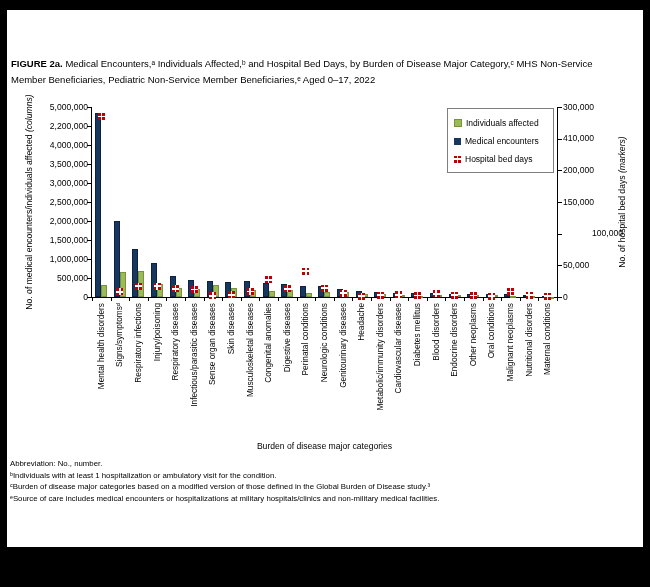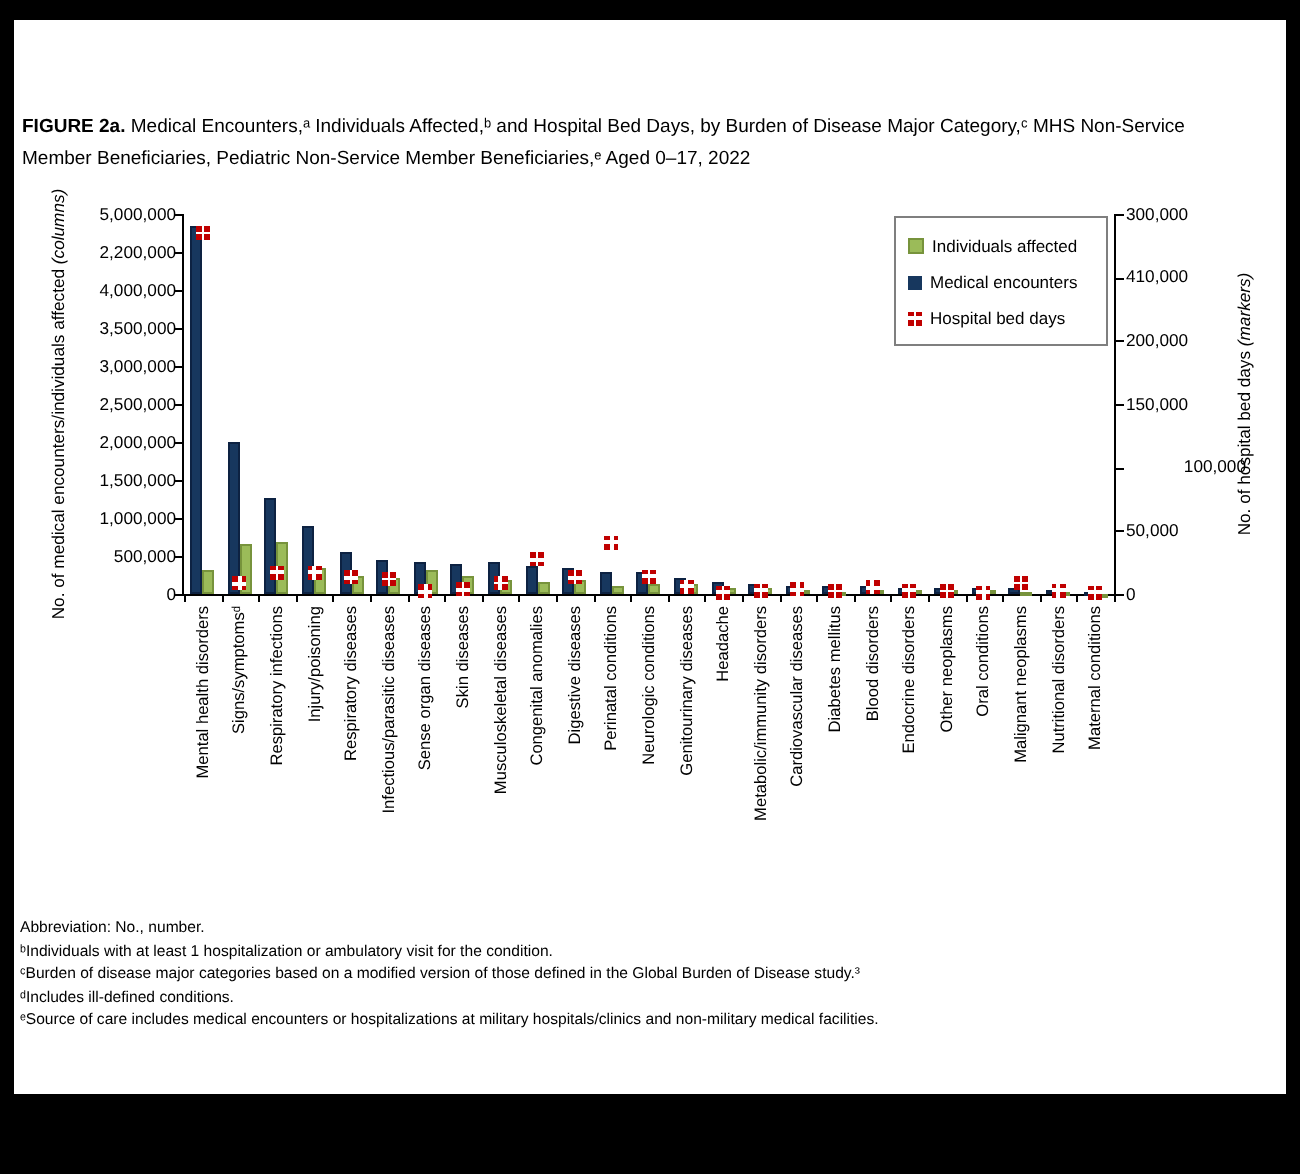--- a/index.html
+++ b/index.html
@@ -251,21 +251,21 @@
     <div class="lrow">
       <span class="sw sw-navy"></span>
       <span class="ltext">Medical encounters</span>
     </div>
     <div class="lrow">
       <span class="sw marker" style="position:relative;"></span>
       <span class="ltext">Hospital bed days</span>
     </div>
   </div>
 
+  <div id="xtitle">Burden of disease major categories</div>
 
   <div id="footnotes">
       <div class="fnline">Abbreviation: No., number.</div>
       <div class="fnline">ᵇIndividuals with at least 1 hospitalization or ambulatory visit for the condition.</div>
       <div class="fnline">ᶜBurden of disease major categories based on a modified version of those defined in the Global Burden of Disease study.³</div>
-      <div class="fnline">ᵈIncludes ill-defined conditions.</div>
       <div class="fnline">ᵉSource of care includes medical encounters or hospitalizations at military hospitals/clinics and non-military medical facilities.</div>
     </div>
 </div>
 
 </body></html>

